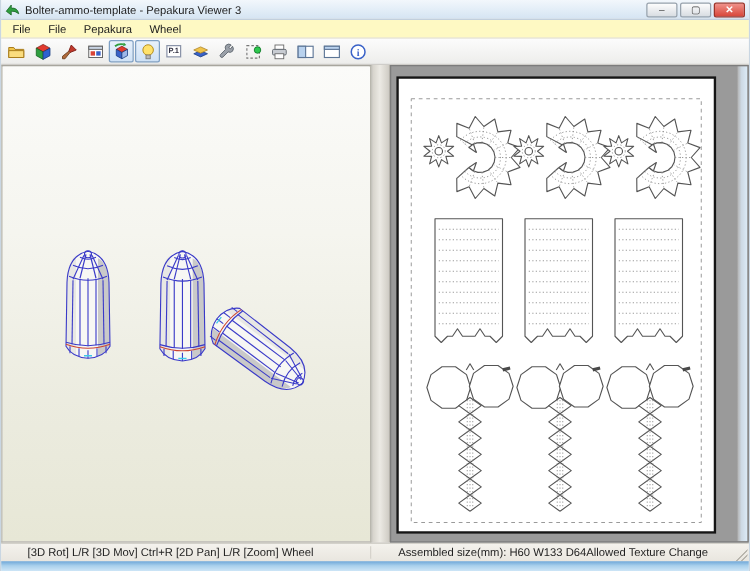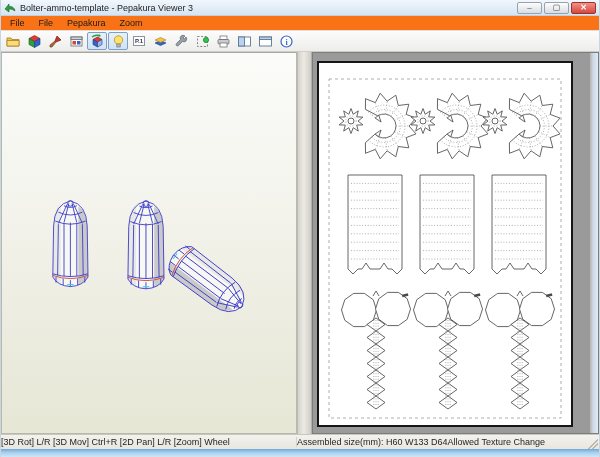--- a/index.html
+++ b/index.html
@@ -15,21 +15,21 @@
               border-bottom:1px solid #c2cfdc; padding:0 3px; }
   .titlebar .app-icon { width:12px; height:12px; margin-right:4px; flex:0 0 12px; }
   .titlebar .title { flex:1; font-size:9px; color:#1d1d1d; white-space:nowrap; overflow:hidden; }
   .winbtns { display:flex; gap:2px; }
   .winbtn { width:25px; height:12px; border:1px solid #98a2ac; border-radius:2px;
             background:linear-gradient(180deg,#fdfdfd,#d8dde2); display:flex; align-items:center;
             justify-content:center; font-size:8px; line-height:1; color:#444; }
   .winbtn.close { background:linear-gradient(180deg,#f0918a,#d8473a); border-color:#9c3328; color:#fff; font-weight:bold; }
 
   
-  .menubar { height:15px; flex:0 0 15px; display:flex; align-items:center; background:#f97316;
+  .menubar { height:15px; flex:0 0 15px; display:flex; align-items:center; background:#fef9c3;
              border-bottom:1px solid #e0dedb; padding-left:2px; }
   .menu-item { padding:1px 7px; font-size:9px; color:#1a1a1a; }
 
   
   .toolbar { height:21px; flex:0 0 21px; display:flex; align-items:center; gap:1px;
              background:linear-gradient(180deg,#fcfcfc,#ededeb); border-bottom:1px solid #cfcdc9;
              padding:0 2px; }
   .tbtn { width:20px; height:18px; display:flex; align-items:center; justify-content:center;
           border:1px solid transparent; border-radius:2px; background:transparent; }
   .tbtn.pressed { border-color:#7d9fc4; background:linear-gradient(180deg,#e8f1fb,#cfe2f6); }
@@ -49,22 +49,22 @@
             display:flex; }
   .page { margin:8px 0 0 4px; width:256px; height:366px; background:#fff;
           border:2px solid #151515; }
   .page svg { display:block; }
   .frame-right { flex:0 0 8px; background:linear-gradient(90deg,#b3b3b3,#cdd9e4 40%,#dcebf7); }
 
   
   .statusbar { height:15px; flex:0 0 15px; display:flex; align-items:center; background:#efedе8;
                background:linear-gradient(180deg,#f4f2ed,#e9e6df); border-top:1px solid #c9c6bf;
                font-size:9px; color:#1f1f1f; }
-  .status-left { flex:1; padding-left:0; white-space:nowrap; overflow:hidden; }
-  .status-right { flex:0 0 292px; display:flex; white-space:nowrap;
+  .status-left { flex:1; padding-left:21px; white-space:nowrap; overflow:hidden; }
+  .status-right { flex:0 0 292px; display:flex; justify-content:center; white-space:nowrap;
                   border-left:1px solid #d6d3cc; }
   .grip { width:10px; height:10px; margin-right:1px; align-self:flex-end;
           background:linear-gradient(135deg,transparent 50%,#b9b6ae 50%,#b9b6ae 58%,transparent 58%,transparent 70%,#b9b6ae 70%,#b9b6ae 78%,transparent 78%); }
 
   .frame-bottom { height:8px; flex:0 0 8px;
                   background:linear-gradient(180deg,#6fa7d8,#a9d0ec 45%,#cfe6f7); }
 
   
   .ln  { stroke:#555; stroke-width:0.9; fill:none; stroke-linejoin:round; }
   .lnf { stroke:#555; stroke-width:0.9; fill:#fff; stroke-linejoin:round; }
@@ -86,21 +86,21 @@
       <div class="winbtn">–</div>
       <div class="winbtn">▢</div>
       <div class="winbtn close">✕</div>
     </div>
   </div>
 
   <div class="menubar">
     <span class="menu-item">File</span>
     <span class="menu-item">File</span>
     <span class="menu-item">Pepakura</span>
-    <span class="menu-item">Zoom</span>
+    <span class="menu-item">Wheel</span>
   </div>
 
   <div class="toolbar">
     <div class="tbtn">
       <svg width="15" height="15" viewBox="0 0 15 15">
           <path d="M1,4 L5,4 L6,5.5 L13,5.5 L13,12 L1,12 Z" fill="#f0c44a" stroke="#a97d1d" stroke-width="0.8"></path>
           <path d="M1,6.5 L13,6.5 L13,12 L1,12 Z" fill="#fadc7e" stroke="#a97d1d" stroke-width="0.8"></path>
         </svg>
     </div>
     <div class="tbtn">

